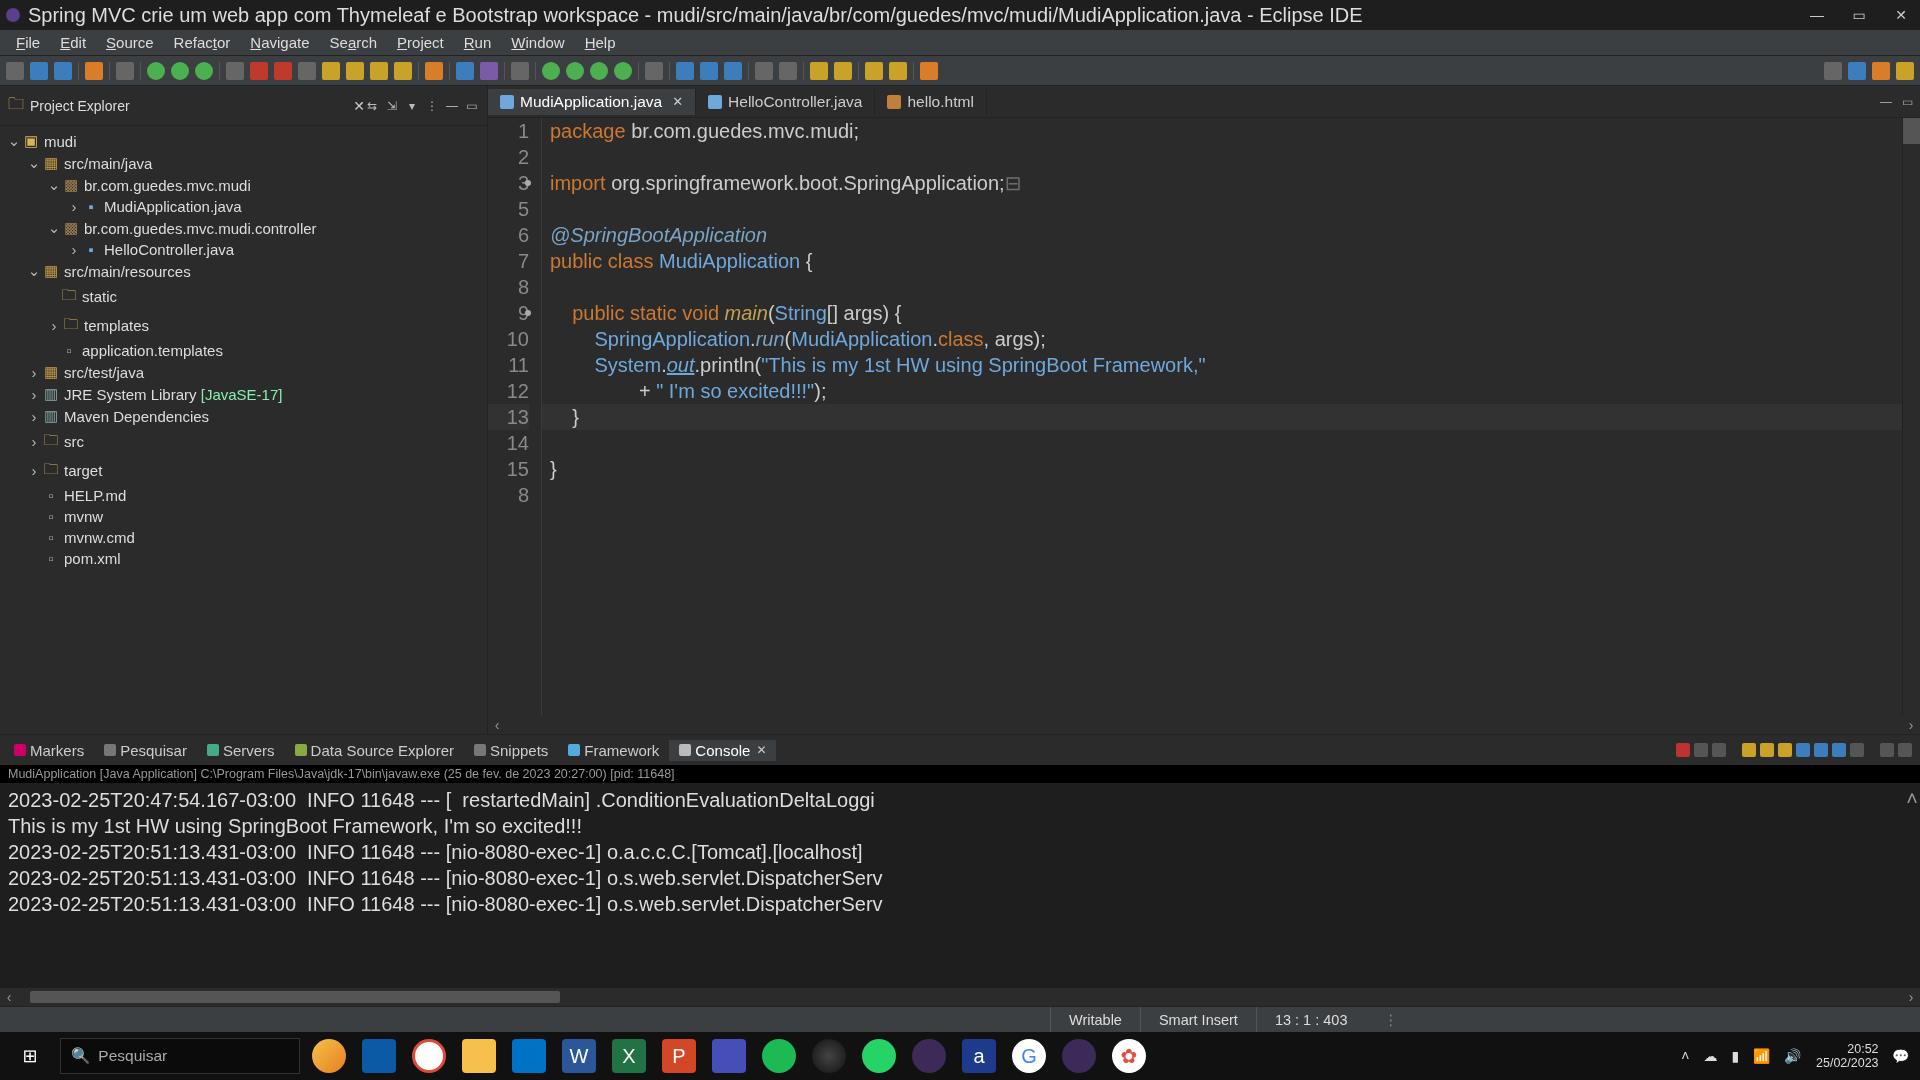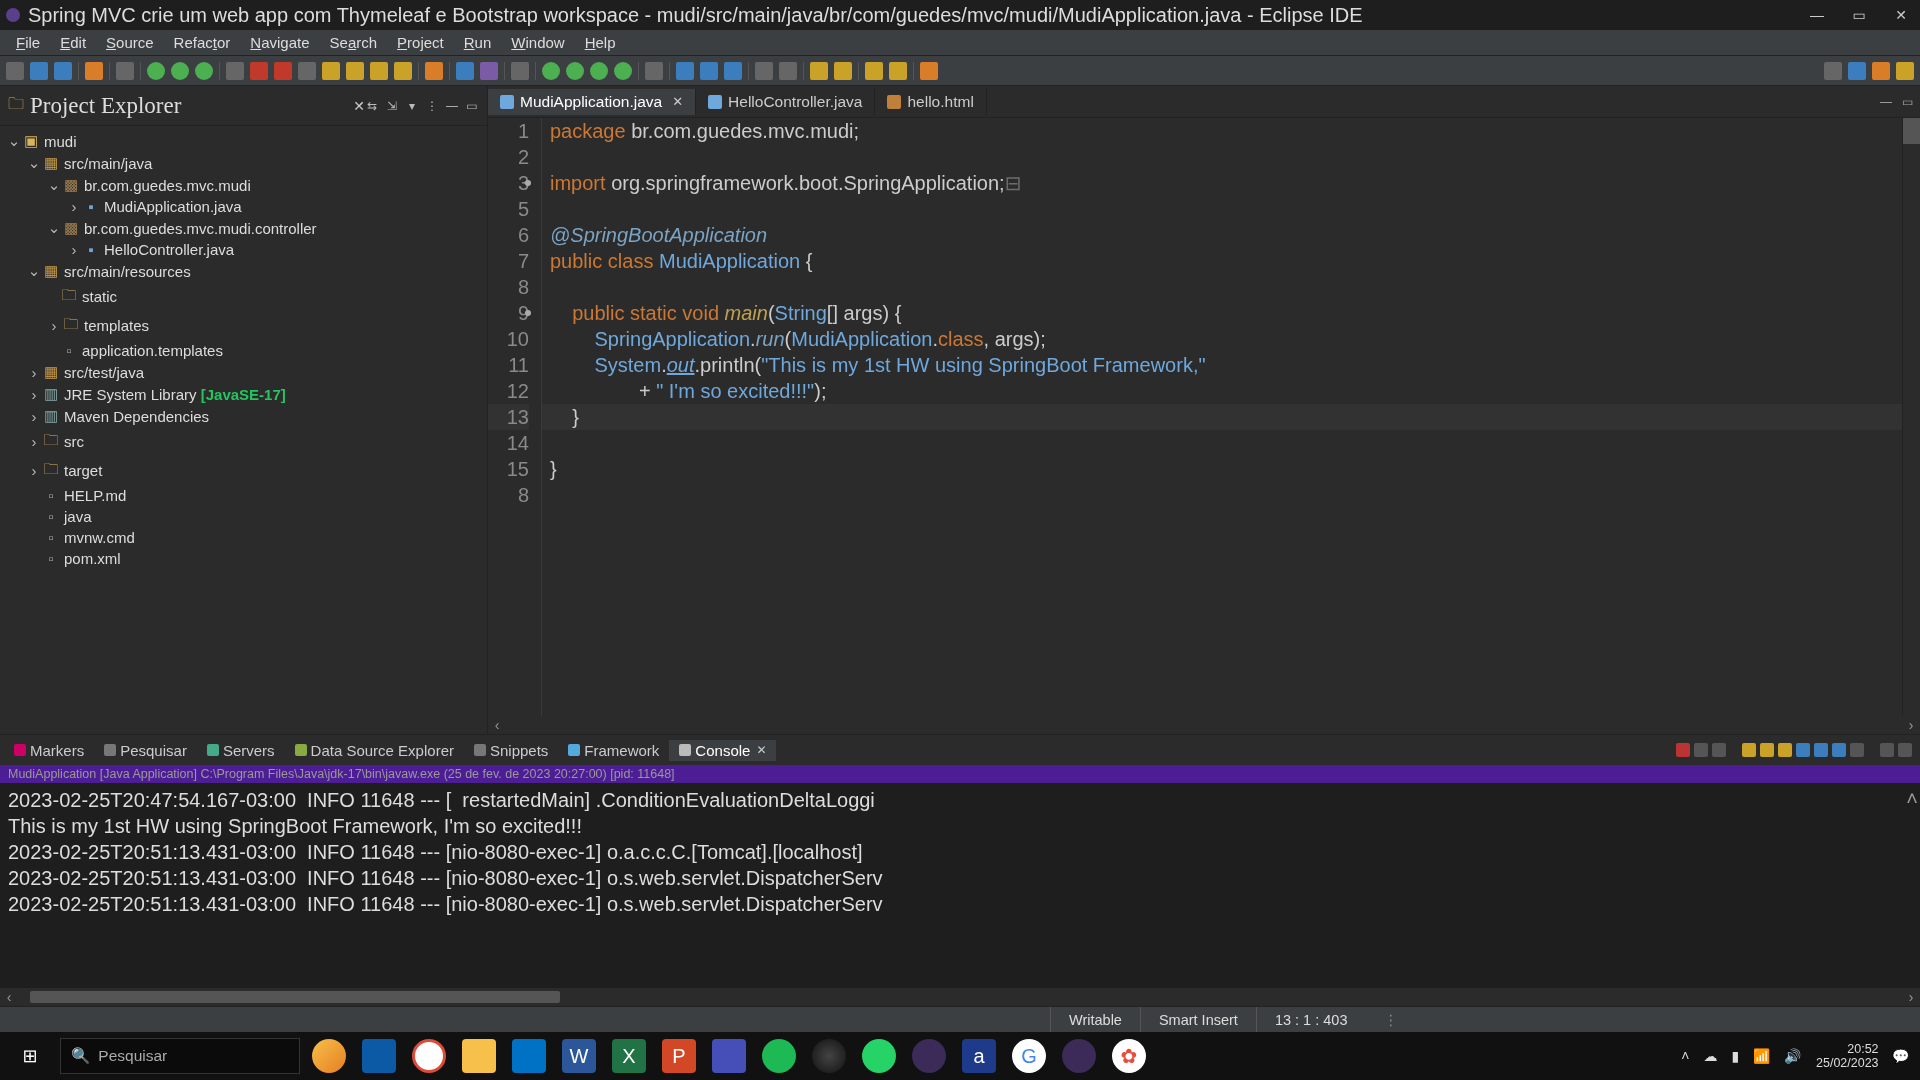--- a/index.html
+++ b/index.html
@@ -31,30 +31,30 @@
 .tbtn.grey { background: #666; }
 
 
 .workbench { flex: 1; display: flex; flex-direction: column; min-height: 0; }
 .workbench-top { display: flex; flex: 1; min-height: 0; }
 
 
 .explorer { width: 488px; background: #2b2b2b; display: flex; flex-direction: column; border-right: 1px solid #222; }
 .explorer .panel-head { display: flex; align-items: center; padding: 6px 8px; color: #ddd; border-bottom: 1px solid #222; background: #2b2b2b; }
 .explorer .panel-head .folder-ico { color: #d9b35a; margin-right: 6px; font-size: 16px; }
-.explorer .panel-head .ptitle { font-size: 23px; flex: 1; font-family: Liberation Serif, serif; }
+.explorer .panel-head .ptitle { font-size: 14px; flex: 1; }
 .explorer .panel-head .close-x { font-size: 14px; color: #ccc; margin-left: 2px; }
 .explorer .panel-head .mini { display: flex; gap: 6px; }
 .explorer .panel-head .mini .mb { width: 14px; height: 14px; color: #bbb; font-size: 12px; display: flex; align-items: center; justify-content: center; }
 .explorer .tree { flex: 1; overflow: auto; padding: 4px 0 4px 2px; font-size: 15px; }
 .tree-row { display: flex; align-items: center; padding: 2px 4px; white-space: nowrap; }
 .tree-row .twisty { width: 16px; text-align: center; color: #bbb; cursor: pointer; }
 .tree-row .ico { width: 18px; text-align: center; margin-right: 4px; }
 .tree-row .label { color: #ddd; }
-.tree-row .label .deco { color: #22c55e; font-weight: bold; }
+.tree-row .label .deco { color: #86efac; }
 .ico.proj { color: #d9b35a; }
 .ico.pkg { color: #c89b4a; }
 .ico.pkgleaf { color: #a18052; }
 .ico.cls { color: #6fa8dc; }
 .ico.fold { color: #d9b35a; }
 .ico.file { color: #aaa; }
 .ico.lib { color: #8aa; }
 
 
 .editor-area { flex: 1; display: flex; flex-direction: column; min-width: 0; }
@@ -92,21 +92,21 @@
 .btab .bicon { width: 12px; height: 12px; display: inline-block; background: #777; border-radius: 2px; }
 .btab .bx { color: #ccc; font-size: 12px; margin-left: 2px; }
 .bottom-tabs .spacer { flex: 1; }
 .bottom-tabs .ract { display: flex; gap: 4px; margin-right: 4px; }
 .bottom-tabs .ract .ab { width: 14px; height: 14px; background: #666; border-radius: 2px; }
 .bottom-tabs .ract .ab.red { background: #b33; }
 .bottom-tabs .ract .ab.grey { background: #555; }
 .bottom-tabs .ract .ab.blue { background: #3b7dbd; }
 .bottom-tabs .ract .ab.yel { background: #c9a227; }
 
-.console-meta { font-size: 12.5px; color: #999; padding: 2px 8px; background: #4c1d95; }
+.console-meta { font-size: 12.5px; color: #999; padding: 2px 8px; background: #000000; }
 .console-out { flex: 1; background: #1e1e1e; color: #ddd; font-family: Consolas, monospace; font-size: 20px; line-height: 26px; padding: 4px 8px; overflow: hidden; white-space: pre; position: relative; }
 .console-out .cscroll-up { position: absolute; right: 2px; top: 2px; color: #999; }
 .bhscroll { height: 18px; background: #2b2b2b; display: flex; align-items: center; }
 .bhscroll .barrow { width: 18px; text-align: center; color: #999; }
 .bhscroll .btrack { flex: 1; position: relative; height: 12px; }
 .bhscroll .bthumb { position: absolute; left: 12px; height: 12px; width: 530px; background: #555; border-radius: 2px; }
 
 
 .statusbar { height: 26px; background: #3c3f41; display: flex; align-items: center; color: #ddd; font-size: 14.5px; border-top: 1px solid #222; }
 .statusbar .cell { padding: 0 18px; border-left: 1px solid #555; height: 100%; display: flex; align-items: center; }
@@ -315,21 +315,21 @@
             <span class="twisty">›</span>
             <span class="ico fold">🗀</span>
             <span class="label">target</span>
           </div>
         <div class="tree-row" style="padding-left:40px;">
             <span class="ico file">▫</span>
             <span class="label">HELP.md</span>
           </div>
         <div class="tree-row" style="padding-left:40px;">
             <span class="ico file">▫</span>
-            <span class="label">java</span>
+            <span class="label">mvnw</span>
           </div>
         <div class="tree-row" style="padding-left:40px;">
             <span class="ico file">▫</span>
             <span class="label">mvnw.cmd</span>
           </div>
         <div class="tree-row" style="padding-left:40px;">
             <span class="ico file">▫</span>
             <span class="label">pom.xml</span>
           </div>
       </div>

